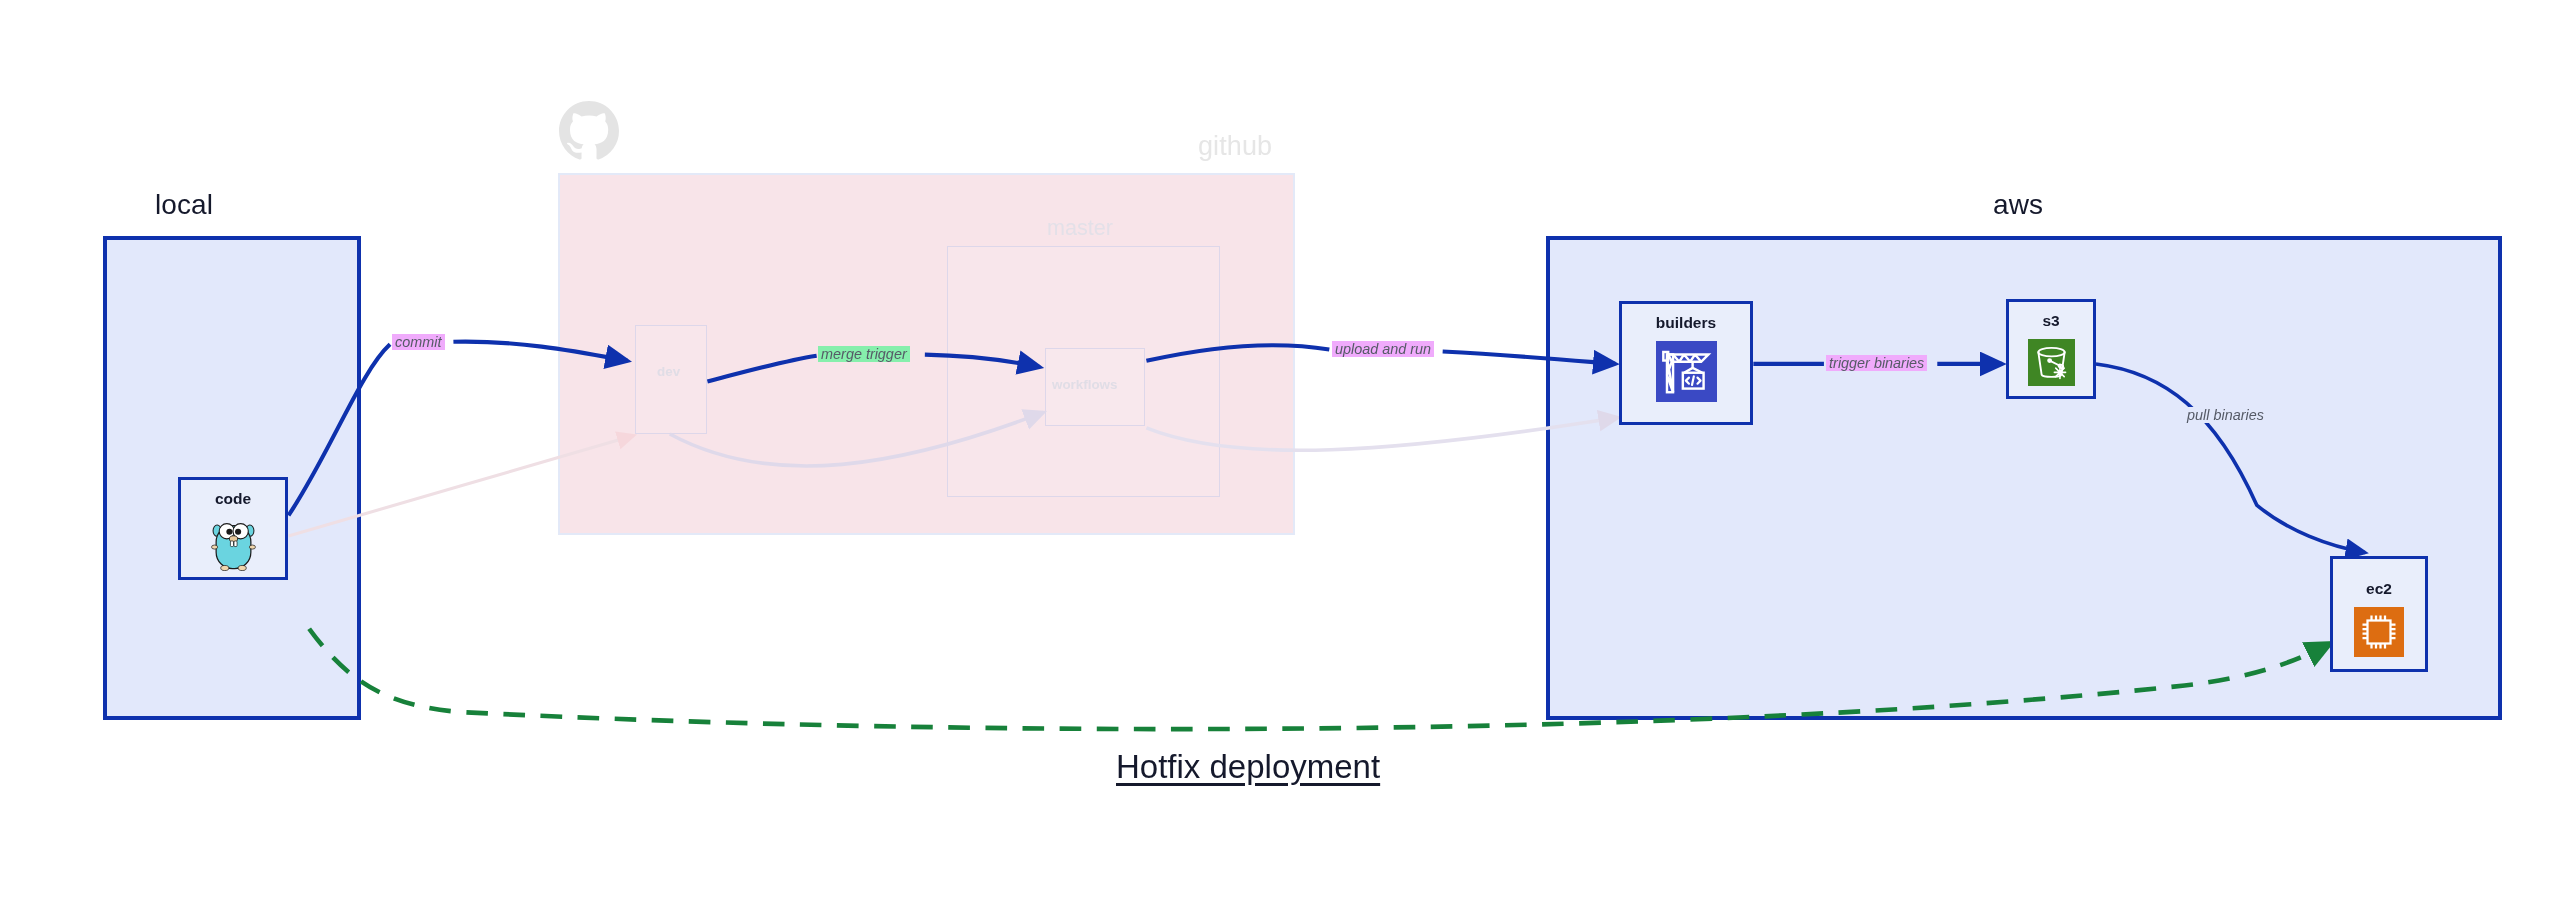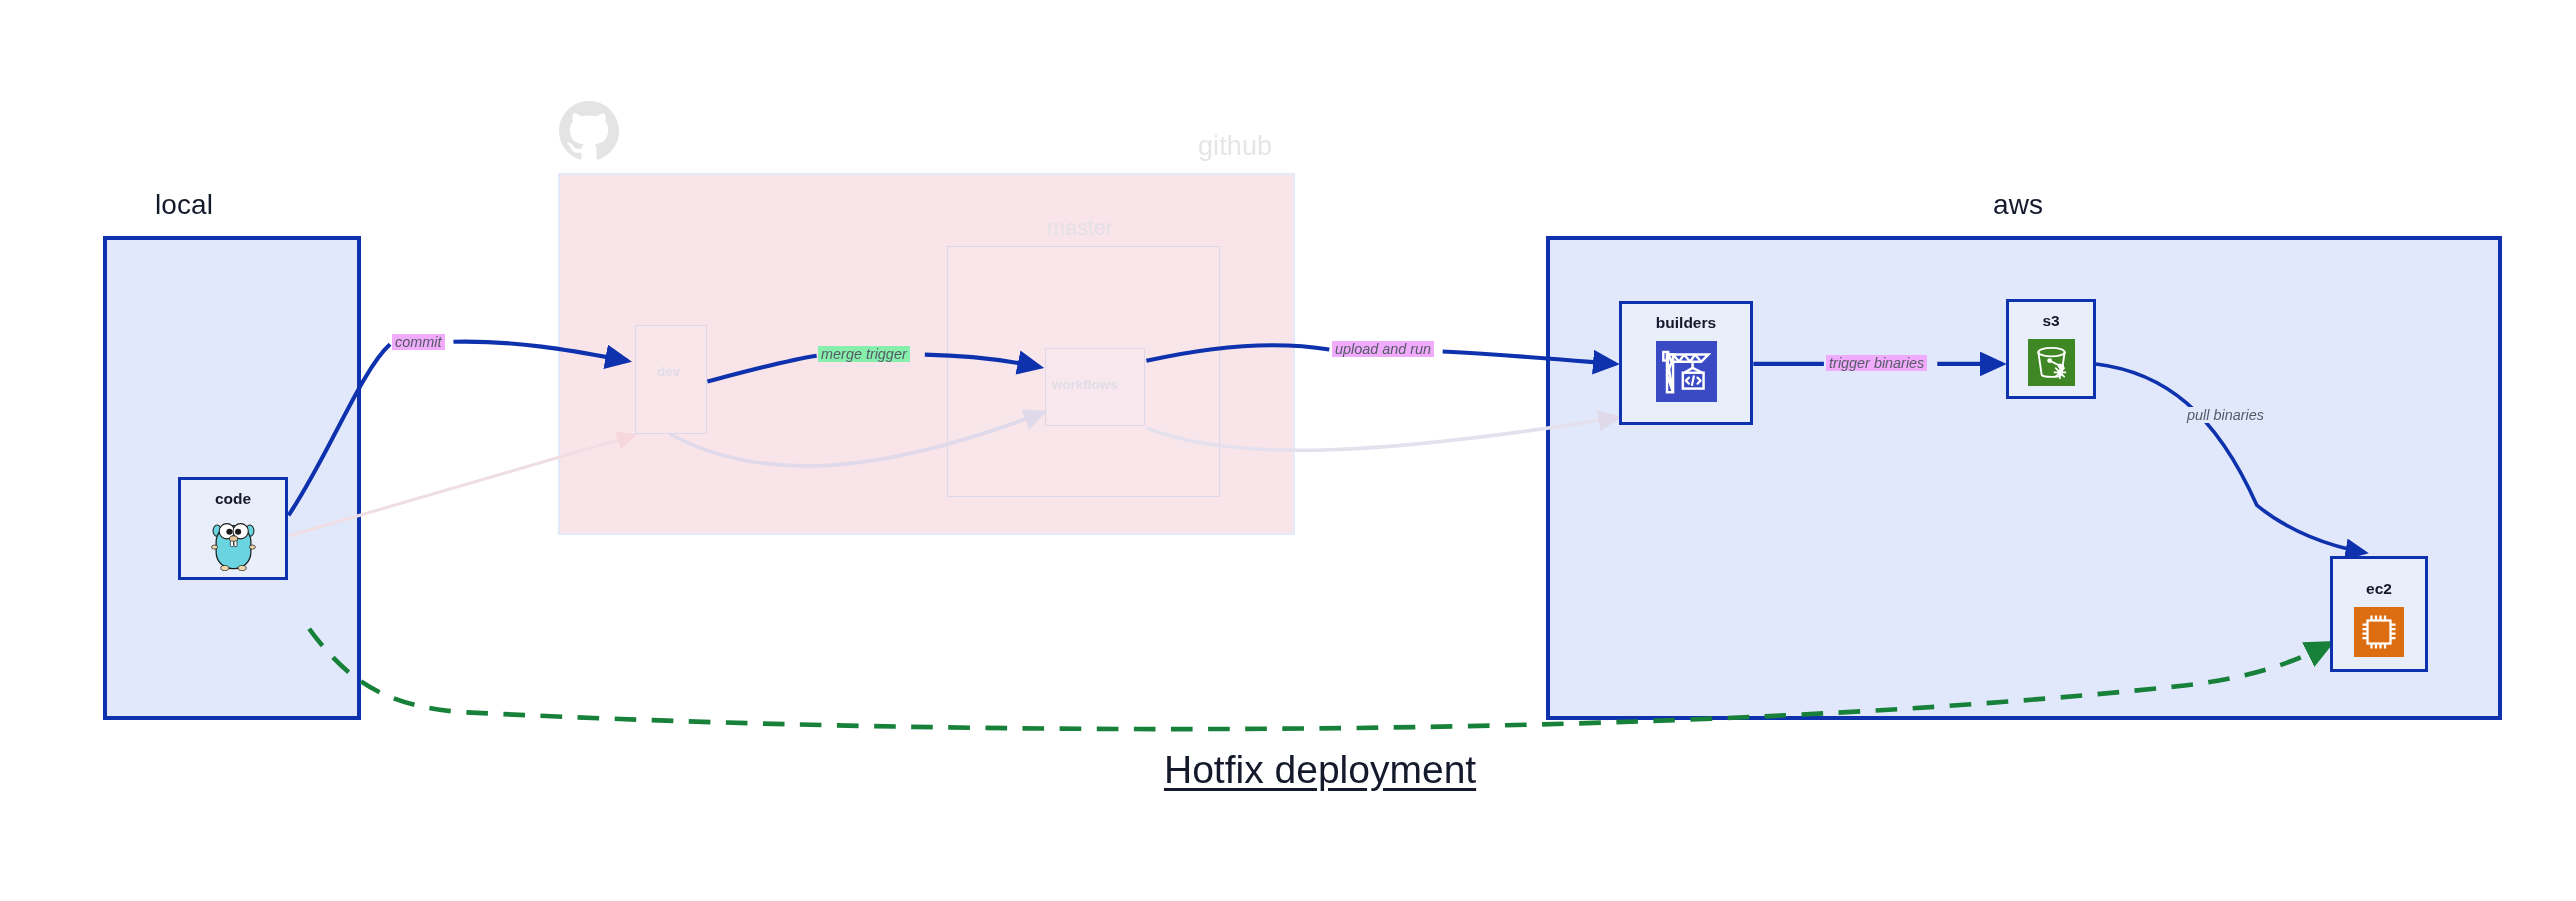--- a/index.html
+++ b/index.html
@@ -54,21 +54,21 @@
   .elabel{position:absolute;font-style:italic;color:#555a66;
           font-size:14.4px;white-space:nowrap;background:#f0abfc;padding:0 3.1px;}
   .elabel.onpink{background:#86efac;}
   .el-commit{left:392px;top:334px;}
   .el-merge{left:818px;top:346px;}
   .el-upload-run{left:1332px;top:341px;}
   .el-upload-bin{left:1826px;top:355px;}
   .el-pull{left:2184px;top:407px;background:#e2e8fb;}
 
   
-  .caption{position:absolute;left:1164px;top:748px;font-size:39px;
+  .caption{position:absolute;left:1116px;top:748px;font-size:33px;
            color:#15192c;text-decoration:underline;text-underline-offset:5.2px;
            white-space:nowrap;}
 
   svg.overlay{position:absolute;left:0;top:0;width:2604px;height:902px;
               pointer-events:none;}
 </style>
 </head>
 <body>
 
 <div class="canvas">

